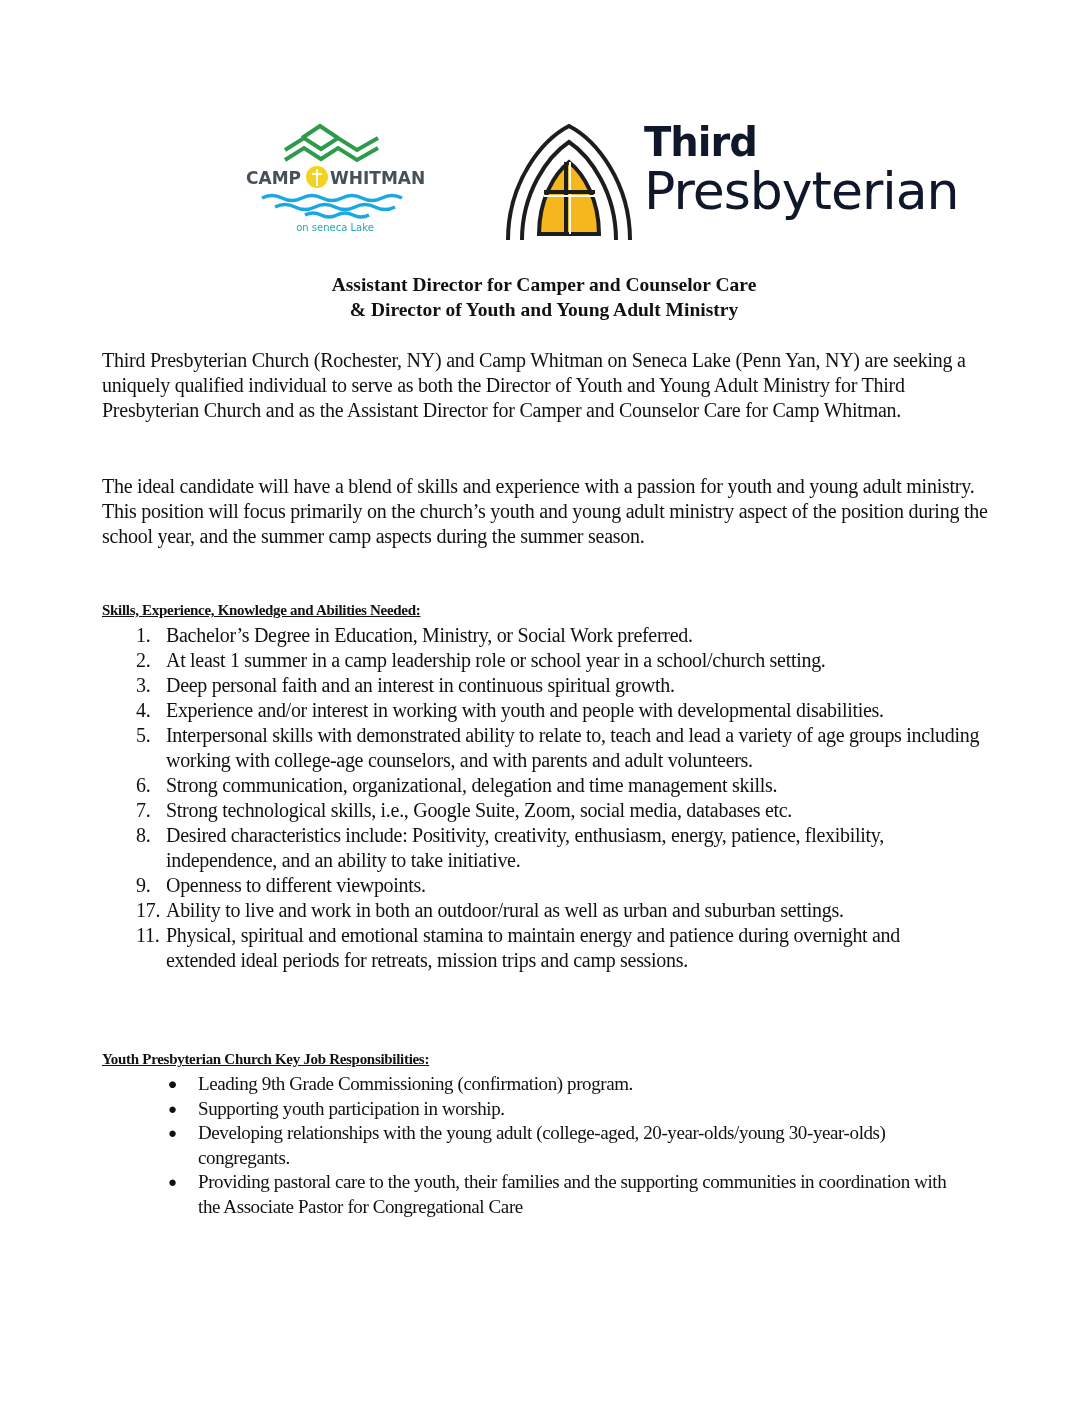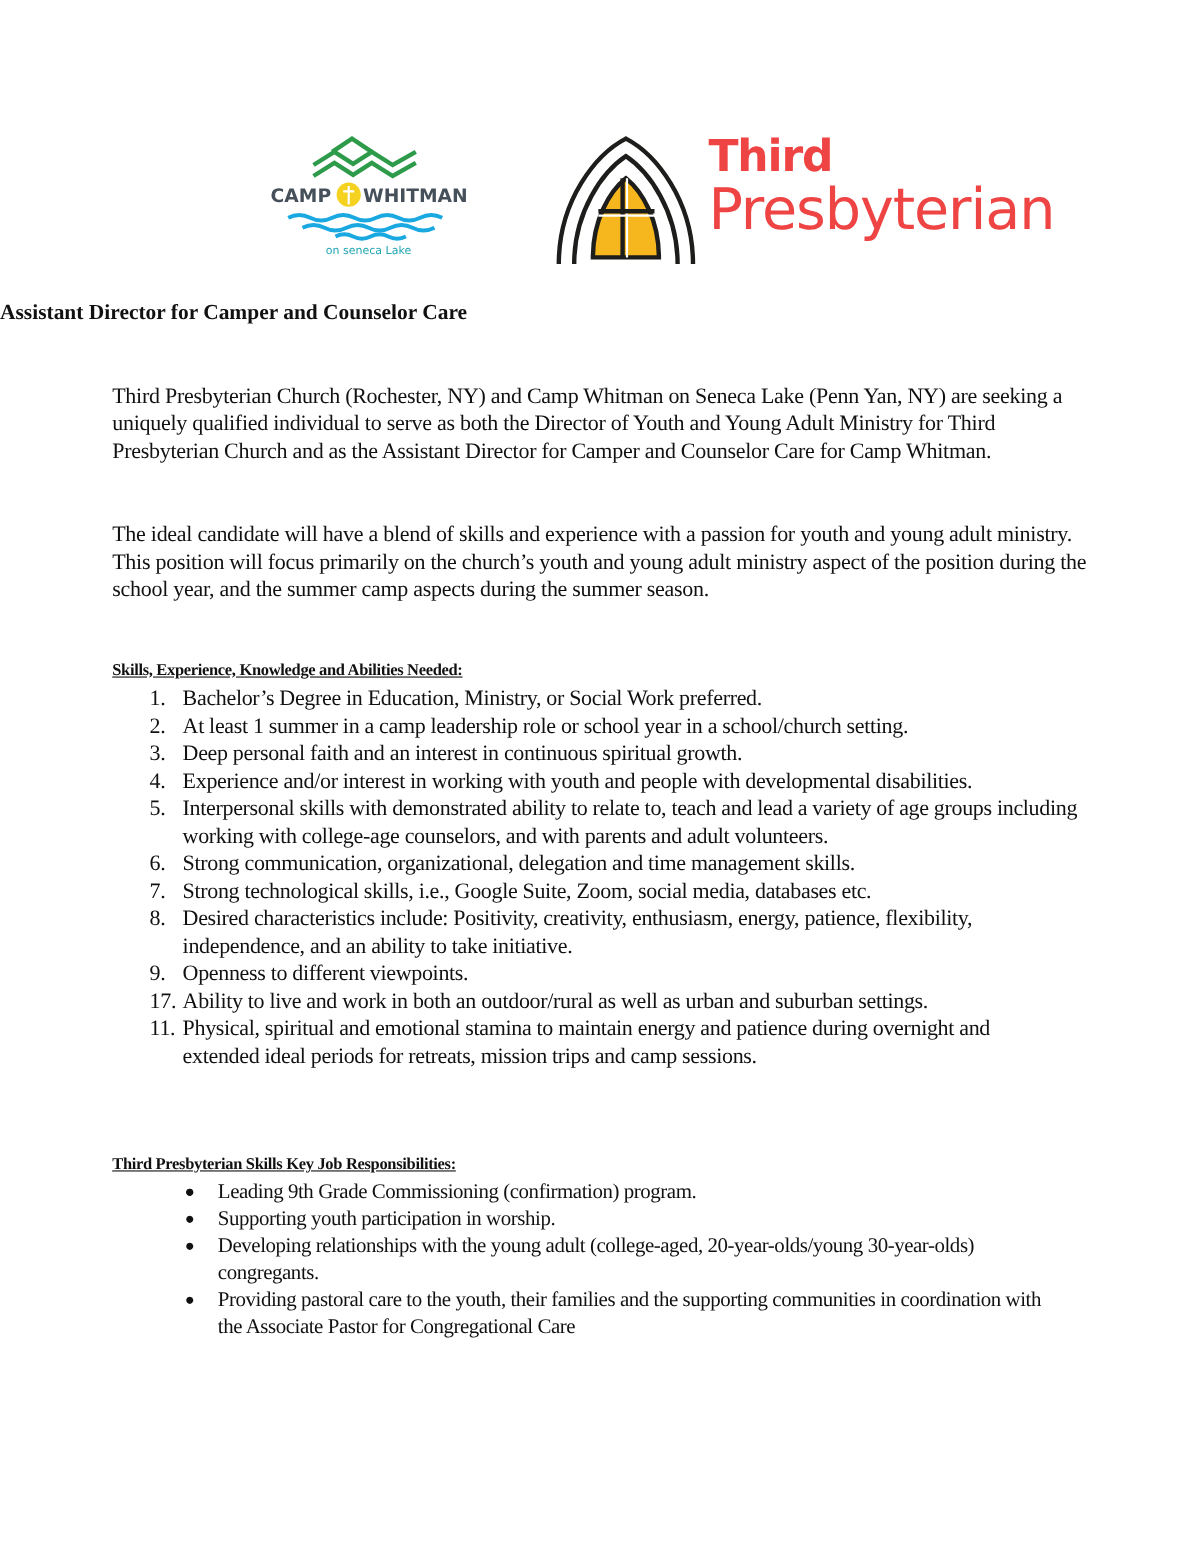--- a/index.html
+++ b/index.html
@@ -2,26 +2,26 @@
 <html><head>
 <meta charset="utf-8">
 <style>
   html, body { margin: 0; padding: 0; background: #ffffff; }
   body { width: 1088px; height: 1408px; position: relative; overflow: hidden; color: #111; }
   .page { position: absolute; left: 0; top: 0; width: 1088px; height: 1408px; }
 
   .logos { position: absolute; top: 112px; left: 0; width: 1088px; height: 135px; }
   .camp-logo { position: absolute; left: 240px; top: 4px; width: 190px; height: 120px; }
   .tpc-logo { position: absolute; left: 502px; top: 10px; width: 360px; height: 125px; }
-  .tpc-text { position: absolute; left: 142px; top: 0; font-family: "DejaVu Sans", sans-serif; color: #ef4444; line-height: 1; }
+  .tpc-text { position: absolute; left: 142px; top: 0; font-family: "DejaVu Sans", sans-serif; color: #0f172a; line-height: 1; }
   .tpc-text .t1 { font-size: 40px; font-weight: bold; letter-spacing: -1px; display: block; height: 40px; }
   .tpc-text .t2 { font-size: 52px; font-weight: normal; letter-spacing: -1px; display: block; height: 40px; margin-top: 3px; }
   .tpc-text .t3 { font-size: 40px; font-weight: bold; letter-spacing: -1px; display: block; height: 40px; margin-top: 2px; }
 
-  .title { position: absolute; top: 272px; left: 0; width: 1088px; 
+  .title { position: absolute; top: 272px; left: 0; width: 1088px; text-align: center;
            font-family: "Liberation Serif", serif; font-weight: bold; font-size: 19.5px; line-height: 25px; }
 
   .body-text { position: absolute; left: 102px; width: 890px; font-family: "Liberation Serif", serif;
                font-size: 20px; line-height: 25px; letter-spacing: -0.25px; }
   .p1 { top: 348px; }
   .p2 { top: 474px; }
 
   .heading { position: absolute; left: 102px; font-family: "Liberation Serif", serif; font-weight: bold;
              font-size: 15px; text-decoration: underline; line-height: 25px; letter-spacing: -0.3px; }
   .h1 { top: 598px; }
@@ -77,20 +77,21 @@
       </svg>
       <div class="tpc-text">
         <span class="t1">Third</span>
         <span class="t2">Presbyterian</span>
       </div>
     </div>
   </div>
 
   <div class="title">
     <div>Assistant Director for Camper and Counselor Care</div>
+    <div>&amp; Director of Youth and Young Adult Ministry</div>
   </div>
 
   <div class="body-text p2">The ideal candidate will have a blend of skills and experience with a passion for youth and young adult ministry.  This position will focus primarily on the church’s youth and young adult ministry aspect of the position during the school year, and the summer camp aspects during the summer season.</div>
   <div class="body-text p1">Third Presbyterian Church (Rochester, NY) and Camp Whitman on Seneca Lake (Penn Yan, NY) are seeking a uniquely qualified individual to serve as both the Director of Youth and Young Adult Ministry for Third Presbyterian Church and as the Assistant Director for Camper and Counselor Care for Camp Whitman.</div>
 
   <div class="heading h1">Skills, Experience, Knowledge and Abilities Needed:</div>
 
   <ol class="skills">
     <li><span class="num">1.</span><span>Bachelor’s Degree in Education, Ministry, or Social Work preferred.</span></li>
     <li><span class="num">2.</span><span>At least 1 summer in a camp leadership role or school year in a school/church setting.</span></li>
@@ -98,21 +99,21 @@
     <li style="padding-right:70px;"><span class="num">4.</span><span>Experience and/or interest in working with youth and people with developmental disabilities.</span></li>
     <li><span class="num">5.</span><span>Interpersonal skills with demonstrated ability to relate to, teach and lead a variety of age groups including working with college-age counselors, and with parents and adult volunteers.</span></li>
     <li><span class="num">6.</span><span>Strong communication, organizational, delegation and time management skills.</span></li>
     <li><span class="num">7.</span><span>Strong technological skills, i.e., Google Suite, Zoom, social media, databases etc.</span></li>
     <li style="padding-right:70px;"><span class="num">8.</span><span>Desired characteristics include: Positivity, creativity, enthusiasm, energy, patience, flexibility, independence, and an ability to take initiative.</span></li>
     <li><span class="num">9.</span><span>Openness to different viewpoints.</span></li>
     <li><span class="num" style="left:34px;">17.</span><span>Ability to live and work in both an outdoor/rural as well as urban and suburban settings.</span></li>
     <li style="padding-right:70px;"><span class="num">11.</span><span>Physical, spiritual and emotional stamina to maintain energy and patience during overnight and extended ideal periods for retreats, mission trips and camp sessions.</span></li>
   </ol>
 
-  <div class="heading h2">Third Presbyterian Skills Key Job Responsibilities:</div>
+  <div class="heading h2">Youth Presbyterian Church Key Job Responsibilities:</div>
 
   <ul class="resp">
     <li><span class="bullet">●</span></li>
     <li><span class="bullet">●</span><span>Leading 9th Grade Commissioning (confirmation) program.</span></li>
     <li><span class="bullet">●</span><span>Supporting youth participation in worship.</span></li>
     <li style="padding-right:90px;"><span class="bullet">●</span><span>Developing relationships with the young adult (college-aged, 20-year-olds/young 30-year-olds) congregants.</span></li>
     <li style="padding-right:40px;"><span class="bullet">●</span><span>Providing  pastoral care to the youth, their families and the supporting communities in coordination with the Associate Pastor for Congregational Care</span></li>
   </ul>
 
 </div>

